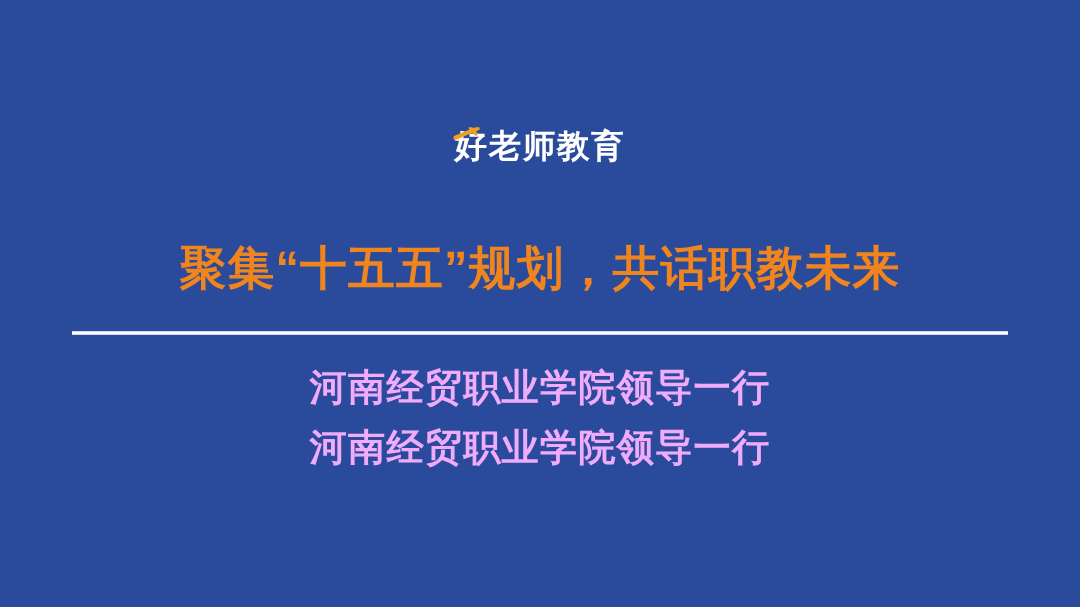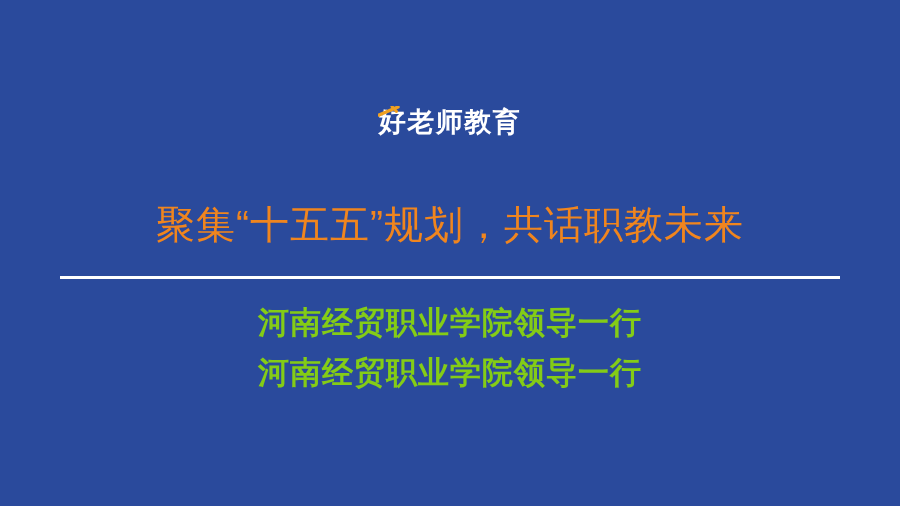--- a/index.html
+++ b/index.html
@@ -61,21 +61,21 @@
     position: absolute;
     top: 200px;
     left: 0;
     width: 900px;
     text-align: center;
   }
   .headline {
     display: inline-block;
     color: #f0851e;
     font-size: 39px;
-    font-weight: normal;
+    font-weight: bold;
     line-height: 50px;
     letter-spacing: 1px;
     white-space: nowrap;
   }
 
   
   .divider {
     position: absolute;
     left: 60px;
     top: 276px;
@@ -87,21 +87,21 @@
   
   .subtitle-block {
     position: absolute;
     top: 298px;
     left: 0;
     width: 900px;
     text-align: center;
   }
   .subtitle-line {
     display: block;
-    color: #84cc16;
+    color: #f0abfc;
     font-size: 31px;
     font-weight: bold;
     line-height: 50px;
     letter-spacing: 1px;
     white-space: nowrap;
   }
 </style>
 </head>
 <body>
 

